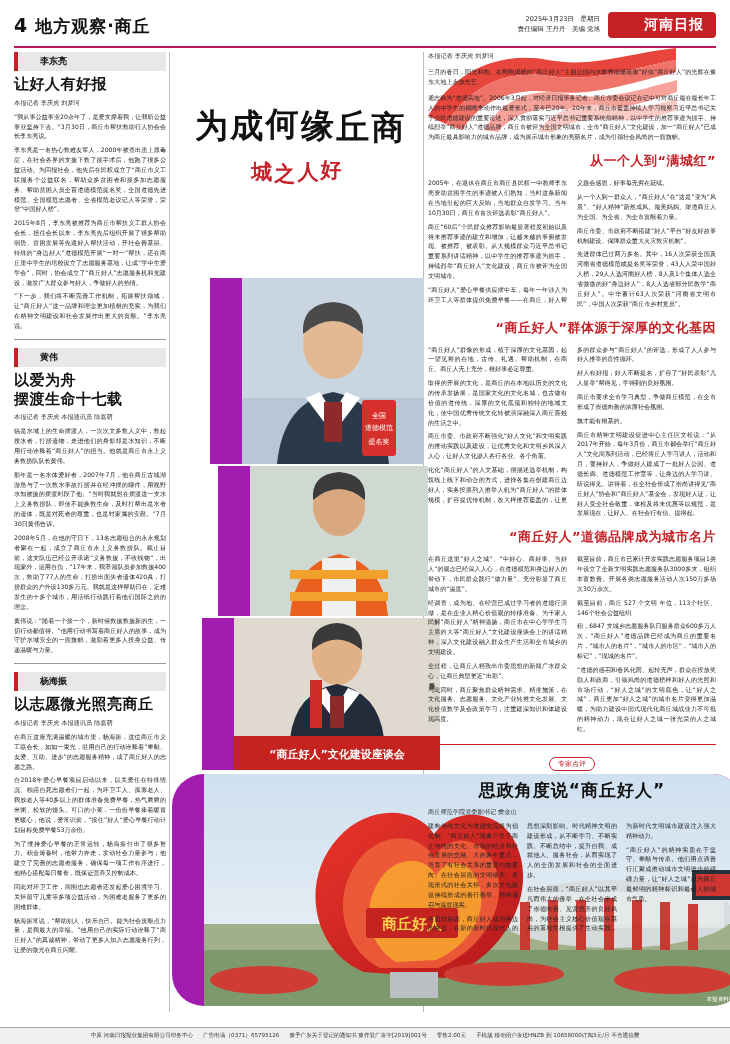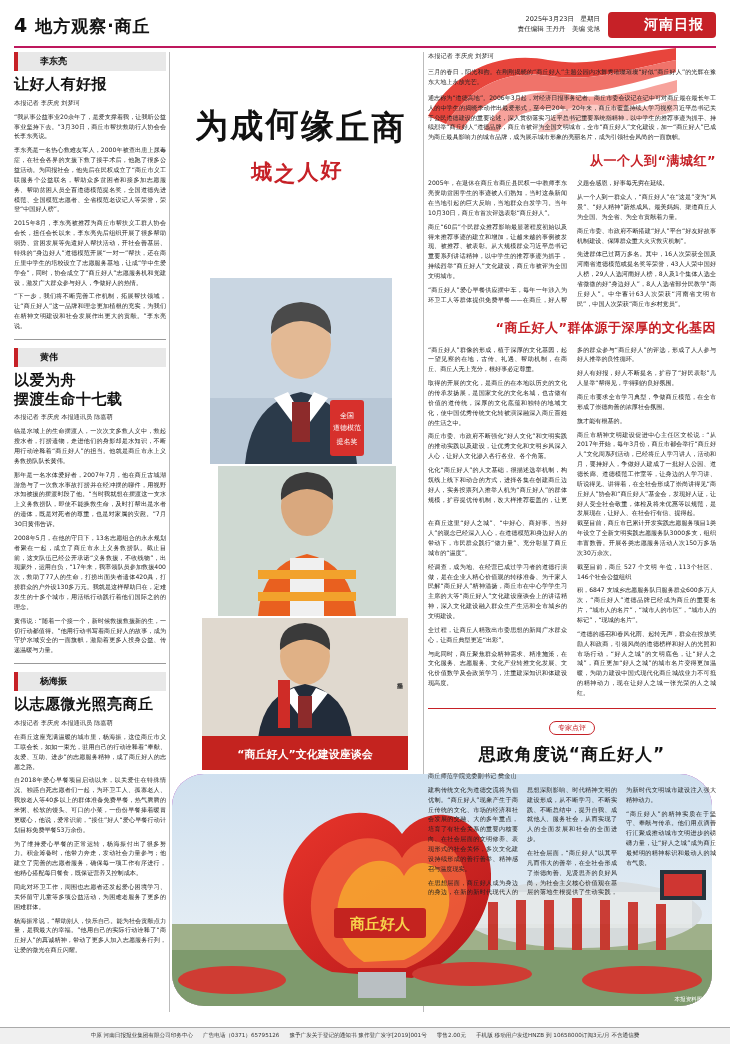--- a/index.html
+++ b/index.html
@@ -31,21 +31,21 @@
   
   .rightcol{position:absolute;left:414px;top:0;width:288px;}
   .lead-box{font-size:6.1px;line-height:1.62;color:#222;text-align:justify;}
   .redhead{color:#c62127;font-size:13px;font-weight:bold;text-align:right;margin:10px 0 8px 0;letter-spacing:0.5px;}
   .twocol{column-count:2;column-gap:10px;}
   .threecol{column-count:3;column-gap:9px;}
   .expert{border-top:1.5px solid #c62127;margin-top:10px;padding-top:6px;}
   .expert-tag{display:inline-block;border:1px solid #c62127;color:#c62127;font-size:7px;padding:1px 8px;border-radius:8px;}
   .expert-title{font-size:17px;font-weight:bold;color:#111;text-align:center;margin:8px 0 6px 0;letter-spacing:1px;}
   
-  .photo{position:relative;overflow:hidden;background:#a21caf;}
+  .photo{position:relative;overflow:hidden;background:#a21caf;padding-left:32px;}
   
   .footer{position:absolute;left:0;bottom:0;width:730px;height:16px;background:#f0f0f0;border-top:1px solid #aaa;font-size:5.6px;color:#333;display:flex;align-items:center;justify-content:center;gap:10px;}
   .vtext{writing-mode:vertical-rl;text-orientation:upright;}
 </style>
 </head>
 <body>
 
 <div class="page">
  <div class="inner">
 
@@ -235,20 +235,21 @@
         <p class="ptext">“商丘好人”群像的形成，植于深厚的文化基因，起一望见察的在地，古传、礼遇、帮助机制，在商丘、商丘人无上充分，根好事必定尊重。</p>
         <p class="ptext">取得的开展的文化，是商丘的在本地以历史的文化的传承发扬展，是国家文化的文化名城，也古做有价值的道传统，深厚的文化底蕴和独特的地域文化，使中国优秀传统文化转被演深融深入商丘百姓的生活之中。</p>
         <p class="ptext">商丘市委、市政府不断强化“好人文化”和文明实践的推动实践以及建设，让优秀文化和文明乡风深入人心，让好人文化渗入各行各业、各个角落。</p>
         <p class="ptext">化化“商丘好人”的人文基础，很描述选举机制，构筑线上线下和动合的方式，进择各集在创建商丘边好人，实务投票列入推举人机为“商丘好人”的群体规模，扩容提优传机制，改大样推荐覆盖的，让更多的群众参与“商丘好人”的评选，形成了人人参与好人推举的良性循环。</p>
         <p class="ptext">好人有好报，好人不断提名，扩容了“好民表彰”几人显举“帮得见，学得到的良好氛围。</p>
         <p class="ptext">商丘市要求全市学习典型，争做商丘模范，在全市形成了崇德向善的浓厚社会氛围。</p>
         <p class="ptext">旗才能有根基的。</p>
         <p class="ptext">商丘市精神文明建设促进中心主任区文松说：“从2017年开始，每年3月份，商丘市都会举行“商丘好人”文化周系列活动，已经将丘人学习讲人，活动和月，要持好人，争做好人建成了一批好人公园、道德长廊、道德模范工作室等，让身边的人学习讲、听说得见、讲得着，在全社会形成了崇尚讲得见“商丘好人”协会和“商丘好人”基金会，发现好人证，让好人受全社会敬重，体检及将来优惠等以规范，是发展现在，让好人、在社会行有信、提得起。</p>
       </div>
 
+      <div class="redhead">“商丘好人”道德品牌成为城市名片</div>
       <div class="twocol">
         <p class="ptext">在商丘这里“好人之城”、“中好心、商好事、当好人”的观念已经深入人心，在道德模范和身边好人的带动下，市民群众践行“做力量”、充分彰显了商丘城市的“温度”。</p>
         <p class="ptext">经调查，成为地、在经营已成过学习者的道德行演做，是在企业人精心价值观的转移准备、为千家人民解“商丘好人”精神溢扬，商丘市在中心学学生习主席的大等“商丘好人”文化建设座谈会上的讲话精神，深入文化建设融入群众生产生活和全市城乡的文明建设。</p>
         <p class="ptext">全过程，让商丘人精致出市委思想的新闻广水群众心，让商丘典型更近“出彩”。</p>
         <p class="ptext">与此同时，商丘聚焦群众精神需求、精准施策，在文化服务、志愿服务、文化产业转推文化发展、文化价值数学及会政策学习，注重建深知识和体建设现高度。</p>
         <p class="ptext">截至目前，商丘市已累计开发实践志愿服务项目1类年设立了全新文明实践志愿服务队3000多支，组织丰富数善。开展各类志愿服务活动人次150万多场次30万余次。</p>
         <p class="ptext">截至目前，商丘 527 个文明 年位，113个社区、146个社会公益组织</p>
         <p class="ptext">积，6847 支城乡志愿服务队日服务群众600多万人次，“商丘好人”道德品牌已经成为商丘的重要名片，“城市人的名片”，“城市人的市区”，“城市人的标记”，“现城的名片”。</p>
         <p class="ptext">“道德的感召和春风化雨、起转无声，群众在投放奖励人和政商，引领风尚的道德榜样和好人的光照和市场行动，“好人之城”的文明底色，让“好人之城”，商丘更加“好人之城”的城市名片变得更加温暖，为助力建设中国式现代化商丘城战业力不可抵的精神动力，现在让好人之城一张光荣的人之城红。</p>
       </div>

